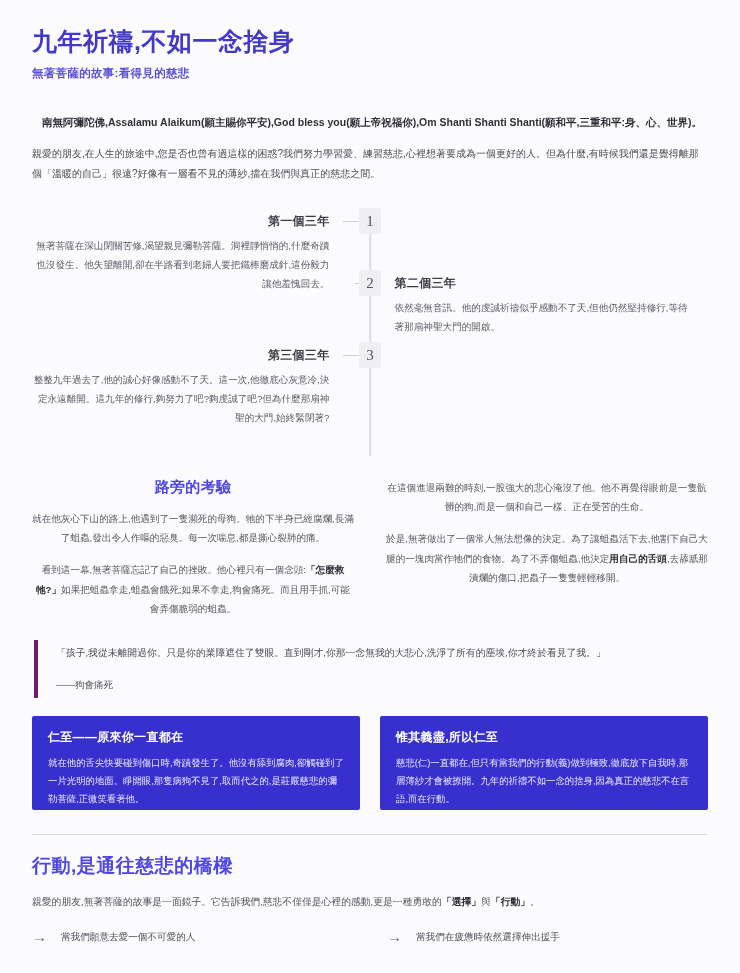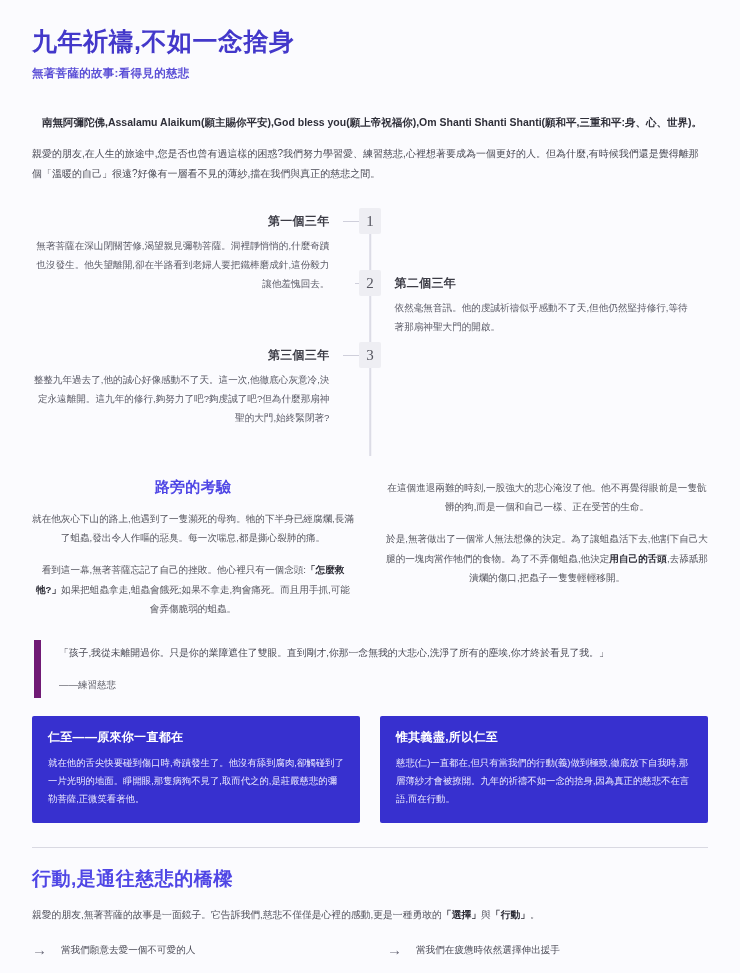--- a/index.html
+++ b/index.html
@@ -124,21 +124,21 @@
     font-size: 9.6px;
     color: #56565f;
     line-height: 2.0;
     margin: 0 0 13px 0;
   }
   .col p:last-child { margin-bottom: 0; }
   b, strong { color: #2c2c36; font-weight: 700; }
 
   
   .quote {
-    border-left: 7px solid #701a75;
+    border-left: 4px solid #701a75;
     padding: 4px 0 6px 18px;
     margin: 22px 0 0 2px;
   }
   .quote-text {
     font-size: 9.8px;
     color: #4a4a55;
     line-height: 1.9;
     margin: 0;
   }
   .quote-attr {
@@ -151,21 +151,21 @@
   .cards {
     display: flex;
     gap: 20px;
     margin-top: 18px;
   }
   .card {
     flex: 1 1 0;
     min-width: 0;
     background: #3730cf;
     color: #ffffff;
-    padding: 13px 16px 14px 16px;
+    padding: 13px 16px 1px 16px;
     border-radius: 2px;
   }
   .card-h {
     font-size: 12px;
     font-weight: 700;
     margin: 0 0 8px 0;
     letter-spacing: .3px;
   }
   .card-p {
     font-size: 9.4px;
@@ -268,21 +268,21 @@
     <div class="col">
       <p>在這個進退兩難的時刻,一股強大的悲心淹沒了他。他不再覺得眼前是一隻骯髒的狗,而是一個和自己一樣、正在受苦的生命。</p>
       <p>
         <span>於是,無著做出了一個常人無法想像的決定。為了讓蛆蟲活下去,他割下自己大腿的一塊肉當作牠們的食物。為了不弄傷蛆蟲,他決定</span><b>用自己的舌頭</b><span>,去舔舐那潰爛的傷口,把蟲子一隻隻輕輕移開。</span>
       </p>
     </div>
   </div>
 
   <blockquote class="quote">
     <p class="quote-text">「孩子,我從未離開過你。只是你的業障遮住了雙眼。直到剛才,你那一念無我的大悲心,洗淨了所有的塵埃,你才終於看見了我。」</p>
-    <p class="quote-attr">——練習慈悲</p>
+    <p class="quote-attr">——狗會痛死</p>
   </blockquote>
 
   <div class="cards">
     <div class="card">
       <div class="card-h">仁至——原來你一直都在</div>
       <div class="card-p">就在他的舌尖快要碰到傷口時,奇蹟發生了。他沒有舔到腐肉,卻觸碰到了一片光明的地面。睜開眼,那隻病狗不見了,取而代之的,是莊嚴慈悲的彌勒菩薩,正微笑看著他。</div>
     </div>
     <div class="card">
       <div class="card-h">惟其義盡,所以仁至</div>
       <div class="card-p">慈悲(仁)一直都在,但只有當我們的行動(義)做到極致,徹底放下自我時,那層薄紗才會被撩開。九年的祈禱不如一念的捨身,因為真正的慈悲不在言語,而在行動。</div>

